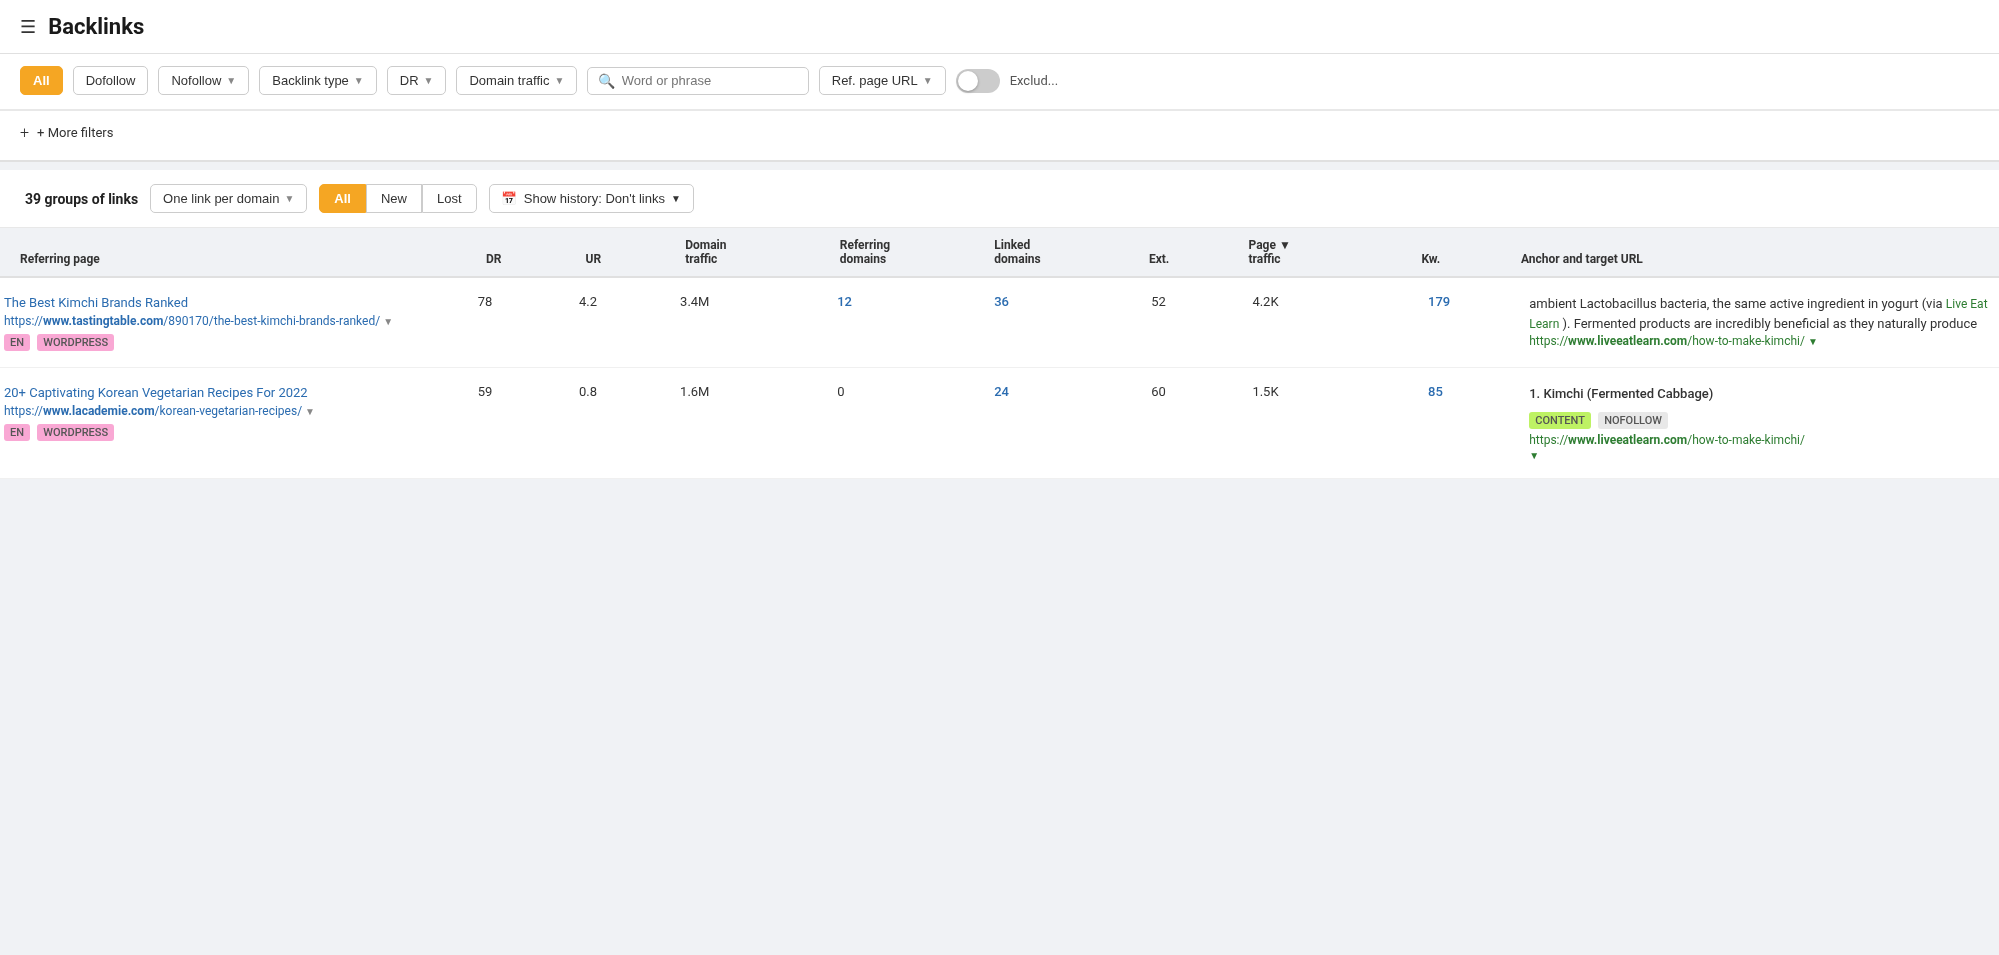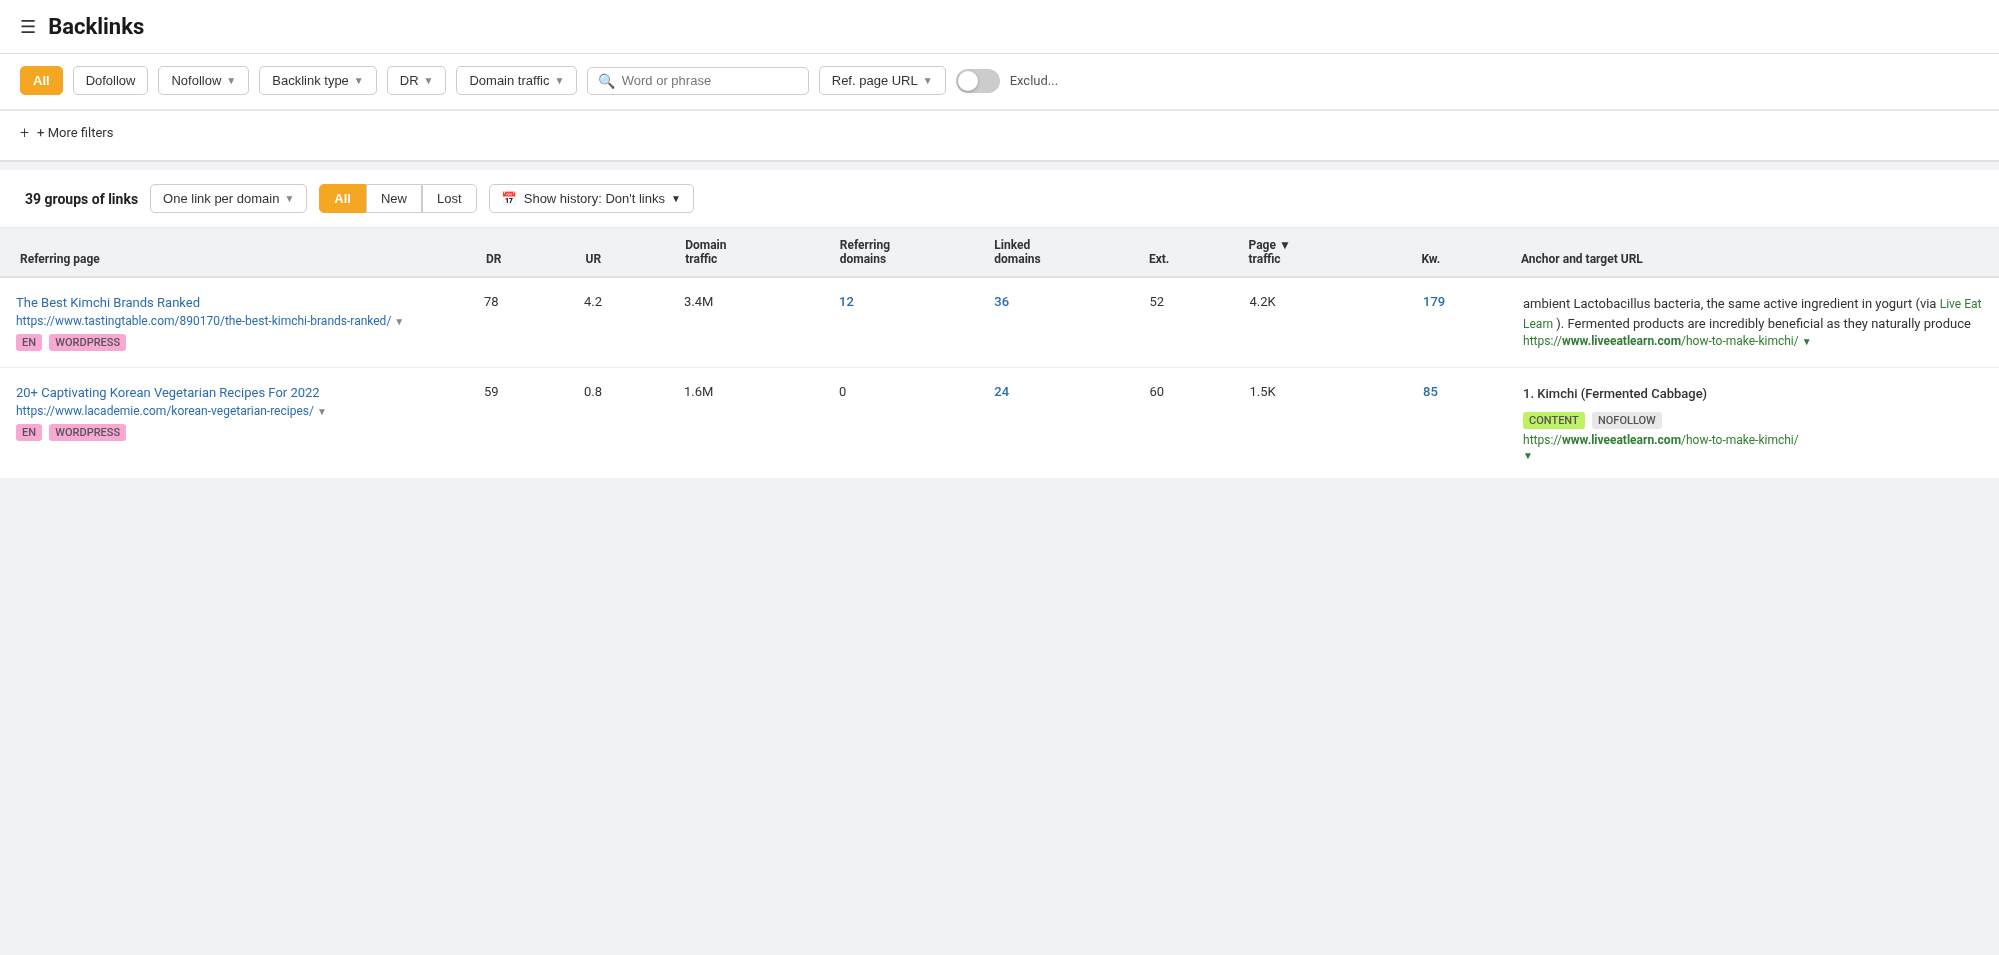--- a/index.html
+++ b/index.html
@@ -35,26 +35,26 @@
     .btn-group .btn.active { background: #f5a623; border-color: #f5a623; color: #fff; font-weight: 600; }
 
     .history-btn { border: 1px solid #ccc; background: #fff; border-radius: 5px; padding: 6px 12px; font-size: 13px; cursor: pointer; display: flex; align-items: center; gap: 6px; color: #333; }
 
     .main-content { background: #fff; margin-top: 0; }
 
     .table-header { display: grid; grid-template-columns: 2.5fr 0.5fr 0.5fr 0.8fr 0.8fr 0.8fr 0.5fr 0.9fr 0.5fr 2.5fr; padding: 10px 20px; border-bottom: 2px solid #e0e0e0; gap: 8px; align-items: end; }
     .col-header { font-size: 12px; font-weight: 700; color: #333; }
     .col-header.sortable { display: flex; align-items: center; gap: 3px; cursor: pointer; }
 
-    .table-row { display: grid; grid-template-columns: 2.5fr 0.5fr 0.5fr 0.8fr 0.8fr 0.8fr 0.5fr 0.9fr 0.5fr 2.5fr; padding: 16px 16px; border-bottom: 1px solid #f0f0f0; gap: 8px; align-items: start; }
+    .table-row { display: grid; grid-template-columns: 2.5fr 0.5fr 0.5fr 0.8fr 0.8fr 0.8fr 0.5fr 0.9fr 0.5fr 2.5fr; padding: 16px 4px; border-bottom: 1px solid #f0f0f0; gap: 8px; align-items: start; }
 
     .cell { font-size: 13px; color: #333; }
     .cell-link { color: #2b6cb0; text-decoration: none; font-size: 13px; line-height: 1.4; }
     .cell-url { font-size: 12px; color: #2b6cb0; }
-    .cell-url strong { font-weight: 400; }
+    .cell-url strong { font-weight: 700; }
     .cell-blue { color: #2b6cb0; font-size: 13px; font-weight: 500; cursor: pointer; }
 
     .tag { display: inline-block; background: #f9a8d4; border-radius: 3px; padding: 2px 6px; font-size: 11px; color: #555; font-weight: 500; margin-right: 4px; margin-top: 4px; }
     .tag.content { background: #bef264; }
     .tag.nofollow { background: #e8e8e8; }
 
     .anchor-text { font-size: 13px; color: #333; line-height: 1.5; }
     .anchor-link { color: #2e7d32; text-decoration: none; font-size: 12px; }
     .anchor-link strong { font-weight: 700; }
 

